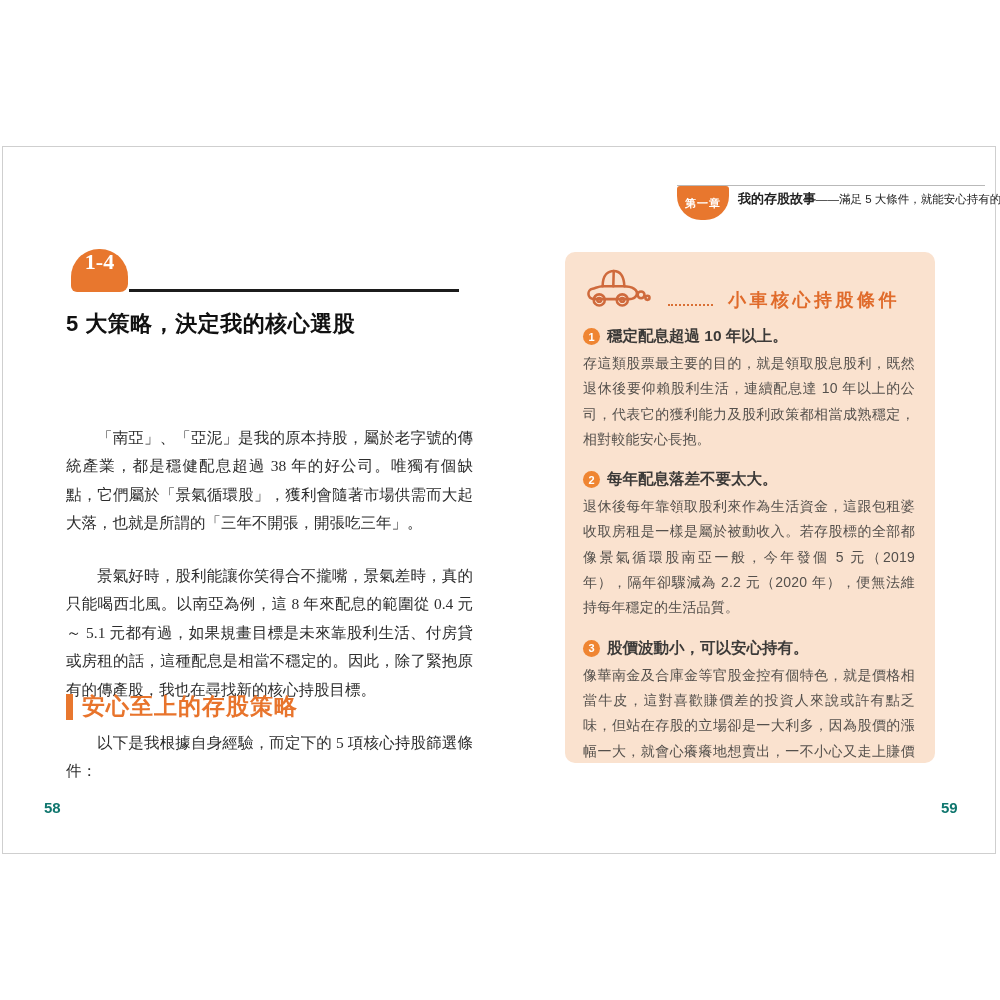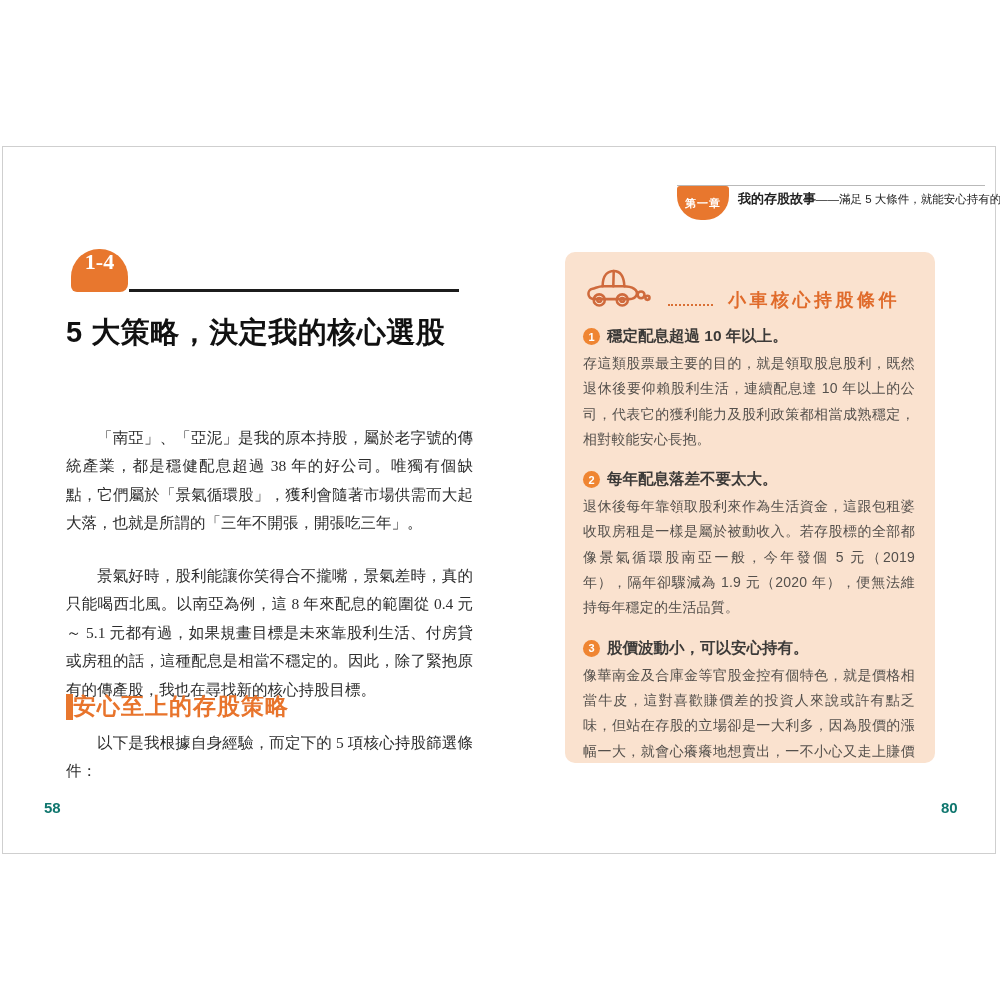--- a/index.html
+++ b/index.html
@@ -28,32 +28,32 @@
   .sec-badge{
     position:absolute;left:71px;top:249px;width:57px;height:43px;
     background:#e8772e;border-radius:28px 28px 8px 6px;
     color:#fff;font-weight:bold;font-size:22px;
     font-family:"Liberation Serif", serif;
     display:flex;align-items:center;justify-content:center;padding-bottom:18px;box-sizing:border-box;
   }
   .title-rule{position:absolute;left:129px;top:289px;width:330px;height:2.5px;background:#1c1c1c;}
   .page-title{
     position:absolute;left:66px;top:294px;width:420px;
-    font-size:29px;font-weight:bold;color:#111;letter-spacing:0.5px;white-space:nowrap;
+    font-size:22px;font-weight:bold;color:#111;letter-spacing:0.5px;white-space:nowrap;
   }
   .body-para{
     position:absolute;left:66px;width:407px;
     font-family:"Liberation Serif", serif;
     font-size:15.5px;line-height:28.4px;color:#2d2d2d;
     text-indent:2em;text-align:justify;margin:0;
   }
   .para-1{top:424px;}
   .para-2{top:562px;}
   .sub-heading{
-    position:absolute;left:66px;top:691px;display:flex;align-items:center;
+    position:absolute;left:66px;top:691px;display:flex;align-items:center;gap:9px;
   }
   .sub-heading .bar{width:7px;height:26px;background:#e8772e;}
   .sub-heading .sub-text{font-size:23px;font-weight:bold;color:#e8742c;letter-spacing:1px;white-space:nowrap;}
   .closing-line{top:729px;}
   .page-num{position:absolute;top:799px;font-size:15px;font-weight:700;color:#0f766e;}
   .page-num-left{left:44px;}
   .page-num-right{left:941px;}
   
   .info-box{
     position:absolute;left:565px;top:252px;width:370px;height:511px;
@@ -106,21 +106,21 @@
 <p class="body-para para-1">「南亞」、「亞泥」是我的原本持股，屬於老字號的傳統產業，都是穩健配息超過 38 年的好公司。唯獨有個缺點，它們屬於「景氣循環股」，獲利會隨著市場供需而大起大落，也就是所謂的「三年不開張，開張吃三年」。</p>
 <p class="body-para para-2">景氣好時，股利能讓你笑得合不攏嘴，景氣差時，真的只能喝西北風。以南亞為例，這 8 年來配息的範圍從 0.4 元～ 5.1 元都有過，如果規畫目標是未來靠股利生活、付房貸或房租的話，這種配息是相當不穩定的。因此，除了緊抱原有的傳產股，我也在尋找新的核心持股目標。</p>
 
 <div class="sub-heading">
   <span class="bar"></span>
   <span class="sub-text">安心至上的存股策略</span>
 </div>
 <p class="body-para closing-line">以下是我根據自身經驗，而定下的 5 項核心持股篩選條件：</p>
 
 <div class="page-num page-num-left">58</div>
-<div class="page-num page-num-right">80</div>
+<div class="page-num page-num-right">59</div>
 
 <div class="info-box">
   <div class="box-header">
     <span class="car-wrap">
       <svg width="70" height="48" viewBox="0 0 82 54" fill="none" xmlns="http://www.w3.org/2000/svg">
         <g stroke="#cf6a3c" stroke-width="3" stroke-linecap="round" stroke-linejoin="round" fill="none">
           <path d="M11 28 C5 29 4 39 13 40 L54 40 C63 40 66 32 60 28 C57 26 51 25 47 25 L23 25 C19 25 15 27 11 28 Z"></path>
           <path d="M23 25 C23 11 30 7 36 7 C45 7 48 14 48.5 25"></path>
           <path d="M36 7 L35.5 25"></path>
           <circle cx="19" cy="41" r="6.5"></circle>
@@ -143,21 +143,21 @@
       <span>穩定配息超過 10 年以上。</span>
     </div>
     <p class="item-body">存這類股票最主要的目的，就是領取股息股利，既然退休後要仰賴股利生活，連續配息達 10 年以上的公司，代表它的獲利能力及股利政策都相當成熟穩定，相對較能安心長抱。</p>
   </div>
 
   <div class="box-item">
     <div class="item-heading">
       <span class="num-circle">2</span>
       <span>每年配息落差不要太大。</span>
     </div>
-    <p class="item-body">退休後每年靠領取股利來作為生活資金，這跟包租婆收取房租是一樣是屬於被動收入。若存股標的全部都像景氣循環股南亞一般，今年發個 5 元（2019 年），隔年卻驟減為 1.9 元（2020 年），便無法維持每年穩定的生活品質。</p>
+    <p class="item-body">退休後每年靠領取股利來作為生活資金，這跟包租婆收取房租是一樣是屬於被動收入。若存股標的全部都像景氣循環股南亞一般，今年發個 5 元（2019 年），隔年卻驟減為 2.2 元（2020 年），便無法維持每年穩定的生活品質。</p>
   </div>
 
   <div class="box-item">
     <div class="item-heading">
       <span class="num-circle">3</span>
       <span>股價波動小，可以安心持有。</span>
     </div>
     <p class="item-body">像華南金及合庫金等官股金控有個特色，就是價格相當牛皮，這對喜歡賺價差的投資人來說或許有點乏味，但站在存股的立場卻是一大利多，因為股價的漲幅一大，就會心癢癢地想賣出，一不小心又走上賺價差的回頭路，且成天焦慮地追高殺低對生活品質也會有所影響。因此對我來說，波動小、價格穩定的個股，才是安心持有的存股好標的。</p>
   </div>
 </div>

